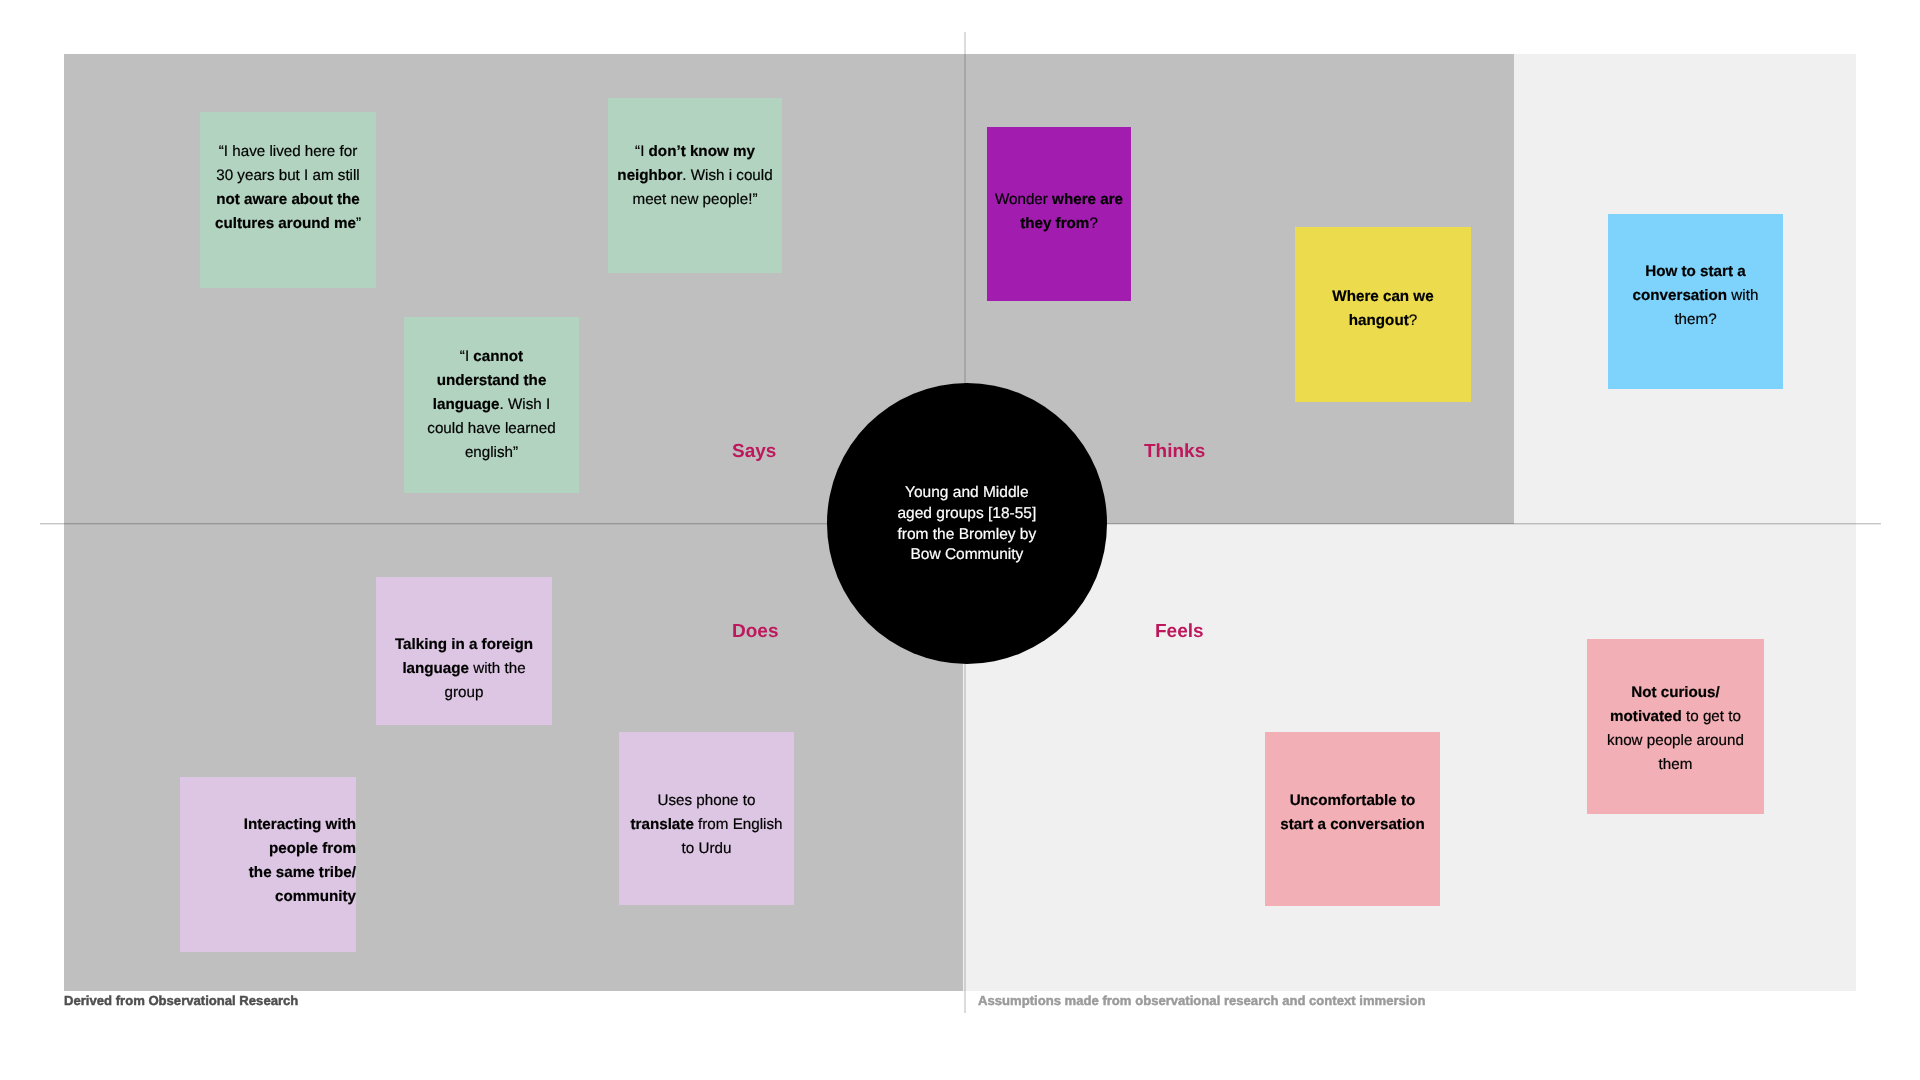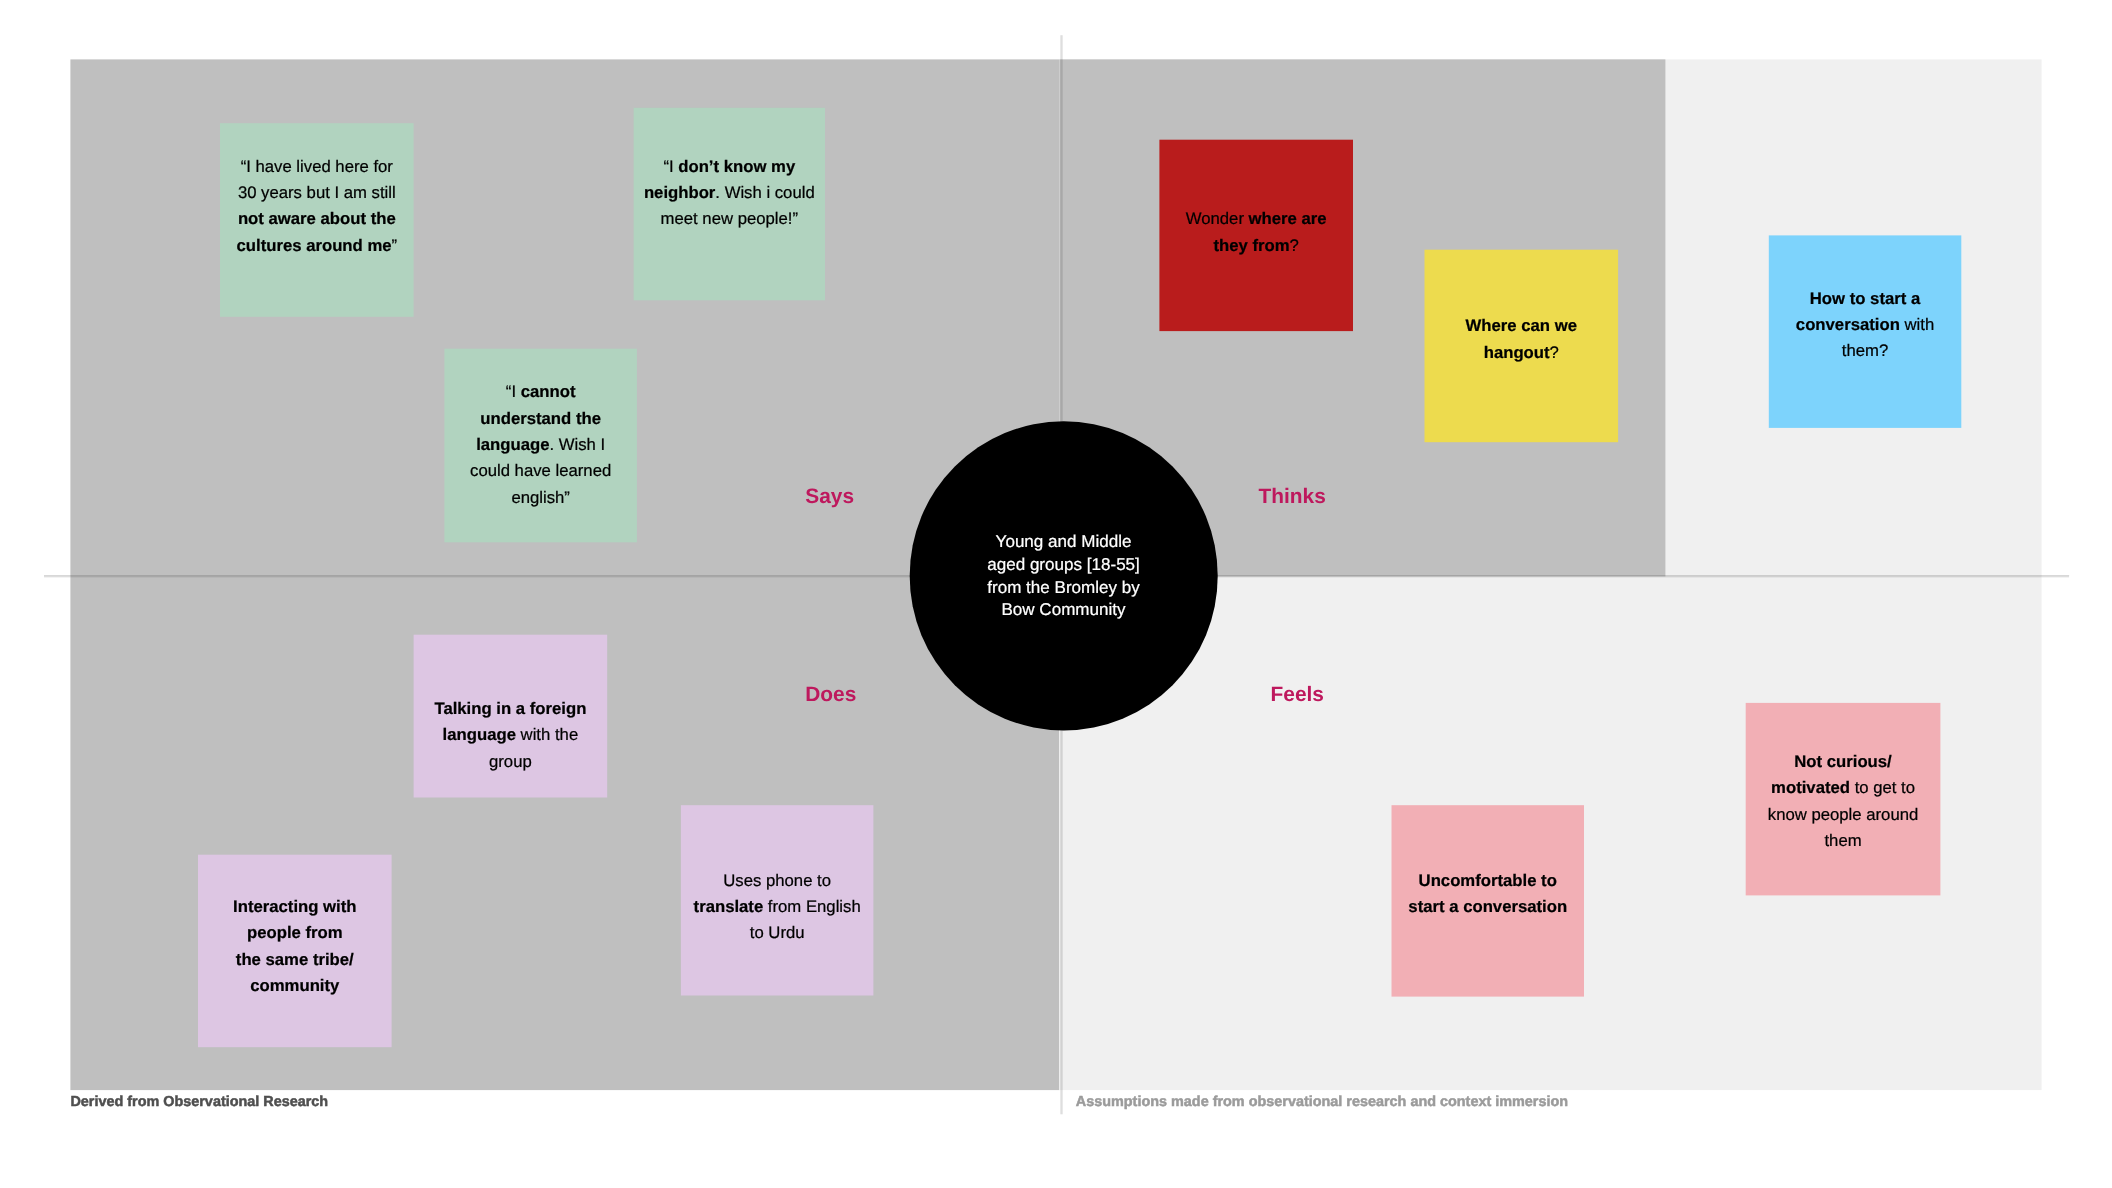--- a/index.html
+++ b/index.html
@@ -61,37 +61,37 @@
 
   <div id="notes-layer">
       <div class="note" style="left: 200px; top: 112px; width: 176px; height: 176px; background: rgb(177, 211, 191);">
         <div class="note-text" style="top: 28.4px;">
           <div><span>“I have lived here for</span></div>
           <div><span>30 years but I am still</span></div>
           <div><b>not aware about the</b></div>
           <div><b>cultures around me</b><span>”</span></div>
         </div>
       </div>
-      <div class="note" style="left: 576px; top: 98px; width: 174px; height: 175px; background: rgb(177, 211, 191);">
+      <div class="note" style="left: 608px; top: 98px; width: 174px; height: 175px; background: rgb(177, 211, 191);">
         <div class="note-text" style="top: 42.4px;">
           <div><span>“I </span><b>don’t know my</b></div>
           <div><b>neighbor</b><span>. Wish i could</span></div>
           <div><span>meet new people!”</span></div>
         </div>
       </div>
       <div class="note" style="left: 404px; top: 317px; width: 175px; height: 176px; background: rgb(177, 211, 191);">
         <div class="note-text" style="top: 27.5px;">
           <div><span>“I </span><b>cannot</b></div>
           <div><b>understand the</b></div>
           <div><b>language</b><span>. Wish I</span></div>
           <div><span>could have learned</span></div>
           <div><span>english”</span></div>
         </div>
       </div>
-      <div class="note" style="left: 1054px; top: 127px; width: 176px; height: 174px; background: #b91c1c;">
+      <div class="note" style="left: 987px; top: 127px; width: 144px; height: 174px; background: #a21caf;">
         <div class="note-text" style="top: 61.2px;">
           <div><span>Wonder </span><b>where are</b></div>
           <div><b>they from</b><span>?</span></div>
         </div>
       </div>
       <div class="note" style="left: 1295px; top: 227px; width: 176px; height: 175px; background: rgb(237, 219, 78);">
         <div class="note-text" style="top: 57.5px;">
           <div><b>Where can we</b></div>
           <div><b>hangout</b><span>?</span></div>
         </div>
@@ -111,21 +111,21 @@
         </div>
       </div>
       <div class="note" style="left: 619px; top: 732px; width: 175px; height: 173px; background: rgb(221, 198, 227);">
         <div class="note-text" style="top: 56.8px;">
           <div><span>Uses phone to</span></div>
           <div><b>translate</b><span> from English</span></div>
           <div><span>to Urdu</span></div>
         </div>
       </div>
       <div class="note" style="left: 180px; top: 777px; width: 176px; height: 175px; background: rgb(221, 198, 227);">
-        <div class="note-text" style="top: 36px;">
+        <div class="note-text" style="top: 36px; text-align: right;">
           <div><b>Interacting with</b></div>
           <div><b>people from</b></div>
           <div><b>the same tribe/</b></div>
           <div><b>community</b></div>
         </div>
       </div>
       <div class="note" style="left: 1265px; top: 732px; width: 175px; height: 174px; background: rgb(242, 175, 181);">
         <div class="note-text" style="top: 56.5px;">
           <div><b>Uncomfortable to</b></div>
           <div><b>start a conversation</b></div>

